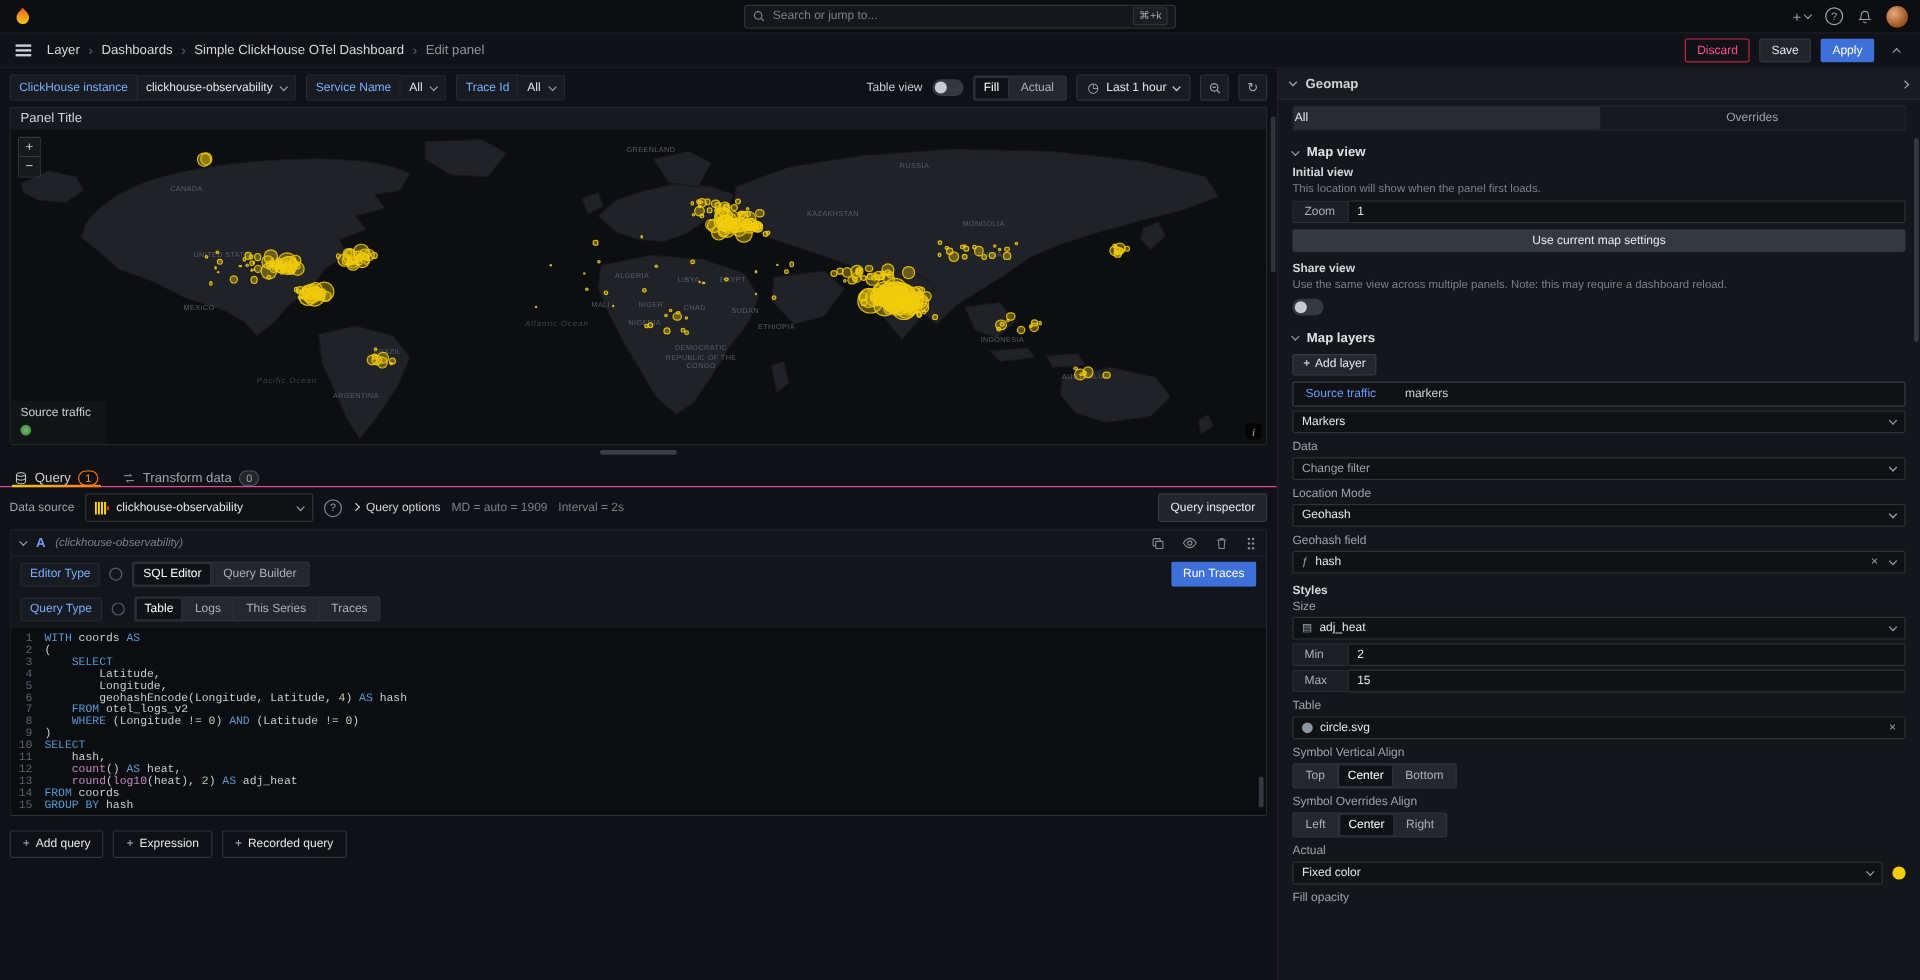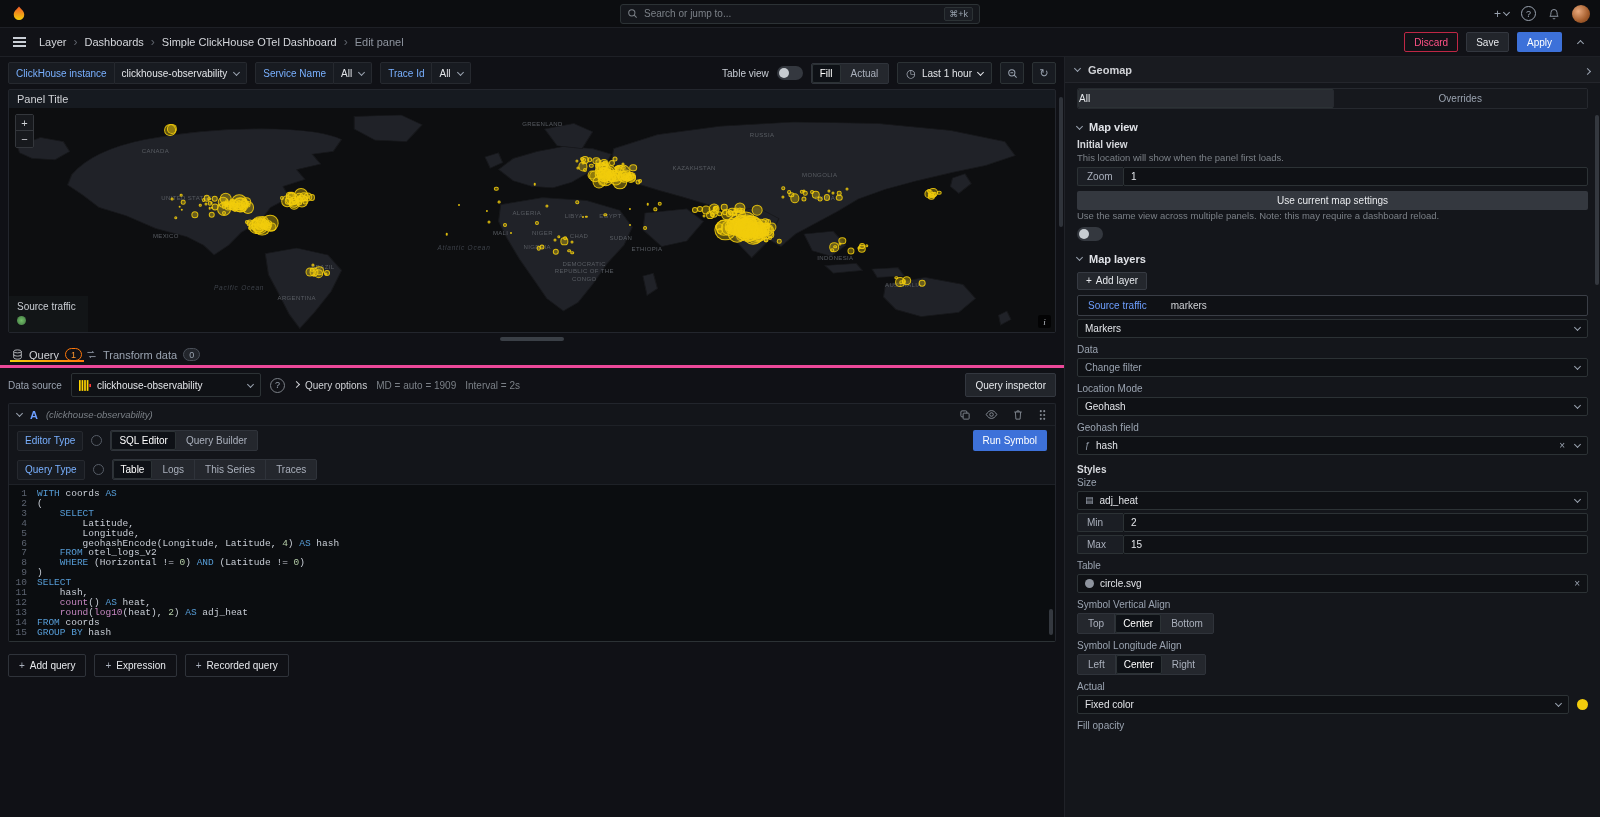--- a/index.html
+++ b/index.html
@@ -49,40 +49,40 @@
   .tv-label{font-size:10px;color:#c9ced6}
   .switch{width:26px;height:14px;border-radius:7px;background:#34383f;display:inline-flex;align-items:center;padding:0 2px;cursor:pointer}
   .switch i{width:10px;height:10px;border-radius:50%;background:#c7ccd1}
   .seg{display:inline-flex;background:#24272d;border:1px solid #2f333a;border-radius:2px;overflow:hidden}
   .seg-opt{padding:3px 10px;font-size:10px;color:#aab0bc;cursor:pointer;border-right:1px solid #2f333a;display:flex;align-items:center}
   .seg-opt:last-child{border-right:0}
   .seg-opt.sel{background:#0e1116;color:#fff}
   .timepicker{height:22px;border:1px solid #2c3235;border-radius:2px;background:#181b21;display:flex;align-items:center;gap:6px;padding:0 8px;font-size:10px;color:#e3e5e9;cursor:pointer}
   .timepicker .clock{color:#aab0bc;font-size:11px}
   
-  .panel{margin:0 8px;height:244px;background:#161a20;border:1px solid #23262d;border-radius:2px;display:flex;flex-direction:column}
+  .panel{margin:0 8px;height:282px;background:#161a20;border:1px solid #23262d;border-radius:2px;display:flex;flex-direction:column}
   .panel-header{height:18px;display:flex;align-items:center;padding:0 8px;font-size:11px;color:#d0d2d6}
   .map{position:relative;flex:1;background:#0d0e10;overflow:hidden}
   .map svg.continents{position:absolute;inset:0;width:100%;height:100%}
   .map-labels,.map-markers{position:absolute;inset:0}
   .map-label{position:absolute;transform:translate(-50%,-50%);font-size:6px;letter-spacing:.06em;color:#595d63;white-space:nowrap}
   .map-label.ocean{color:#3e434b;font-style:italic;font-size:6.5px;letter-spacing:.12em}
   .map-label.wrap{white-space:normal;width:64px;text-align:center;line-height:1.25}
   .marker{position:absolute;transform:translate(-50%,-50%);border-radius:50%;
     background:rgba(242,204,12,.35);border:1px solid rgba(242,204,12,.85)}
   .zoomctl{position:absolute;top:6px;left:6px;display:flex;flex-direction:column;border:1px solid #34373c;border-radius:2px;overflow:hidden;z-index:5}
   .zoomctl span{width:17px;height:16px;background:#17191d;color:#d0d2d6;display:flex;align-items:center;justify-content:center;font-size:11px;cursor:pointer}
   .zoomctl span:first-child{border-bottom:1px solid #34373c}
   .legend{position:absolute;left:0;bottom:0;background:rgba(20,22,25,.85);padding:5px 12px 7px 8px;display:flex;flex-direction:column;gap:4px;z-index:5}
   .legend .legend-label{font-size:10px;color:#c9cdd3}
   .legend-dot{width:9px;height:9px;border-radius:50%;background:radial-gradient(circle,#73bf69,#3f7340)}
   .attrib{position:absolute;right:4px;bottom:4px;width:13px;height:13px;background:rgba(0,0,0,.75);color:#b9bec6;font-family:"Liberation Serif",serif;font-style:italic;font-size:9px;display:flex;align-items:center;justify-content:center;border-radius:2px;z-index:5}
   .drag-handle{width:64px;height:4px;border-radius:2px;background:#3a3f46;margin:4px auto 3px}
   
-  .qtabs{display:flex;padding:0 10px;border-bottom:3px solid #ec4899;height:24px;align-items:center}
+  .qtabs{display:flex;gap:16px;padding:0 10px;border-bottom:1px solid #ec4899;height:24px;align-items:flex-end}
   .qtab{display:flex;align-items:center;gap:6px;position:relative;color:#d0d2d6;font-size:11px;padding:0 2px;cursor:pointer}
   .qtab.inactive{color:#9aa3b0}
   .qtab.active::after{content:'';position:absolute;left:0;right:0;bottom:-1px;height:2px;background:linear-gradient(90deg,#f2cc0c,#ff780a)}
   .badge{font-size:9px;padding:0 5px;height:13px;line-height:12px;border-radius:7px;border:1px solid #ff780a;color:#ff9830}
   .badge.gray{border-color:#494f58;color:#9aa3b0;background:#22252b}
   
   .ds-row{display:flex;align-items:center;gap:9px;margin:5px 8px 0;height:24px}
   .lbl{font-size:10px;color:#9aa3b0}
   .sel{background:#0f1115;border:1px solid #2c3235;border-radius:2px;height:19px;display:flex;align-items:center;padding:0 7px;gap:6px;color:#e3e5e9;font-size:10px;cursor:pointer}
   .ds-sel{height:24px;min-width:190px}
@@ -768,21 +768,21 @@
             </span>
         </div>
         <div class="qrow">
           <span class="blue-chip">Editor Type</span>
           <span class="mini-help"></span>
           <div class="seg" id="seg-editor">
               <div class="seg-opt sel">SQL Editor</div>
               <div class="seg-opt">Query Builder</div>
             </div>
           <span class="spacer"></span>
-          <button class="btn btn-primary run">Run Symbol</button>
+          <button class="btn btn-primary run">Run Traces</button>
         </div>
         <div class="qrow">
           <span class="blue-chip">Query Type</span>
           <span class="mini-help"></span>
           <div class="seg" id="seg-qtype">
               <div class="seg-opt sel">Table</div>
               <div class="seg-opt">Logs</div>
               <div class="seg-opt">This Series</div>
               <div class="seg-opt">Traces</div>
             </div>
@@ -812,21 +812,21 @@
               <div class="code-line">
                 <span class="ln">6</span>
                 <span class="code-body"><span class="tok-d">        geohashEncode(Longitude, Latitude, </span><span class="tok-n">4</span><span class="tok-d">) </span><span class="tok-kw">AS</span><span class="tok-d"> hash</span></span>
               </div>
               <div class="code-line">
                 <span class="ln">7</span>
                 <span class="code-body"><span class="tok-d">    </span><span class="tok-kw">FROM</span><span class="tok-d"> otel_logs_v2</span></span>
               </div>
               <div class="code-line">
                 <span class="ln">8</span>
-                <span class="code-body"><span class="tok-d">    </span><span class="tok-kw">WHERE</span><span class="tok-d"> (Horizontal != </span><span class="tok-n">0</span><span class="tok-d">) </span><span class="tok-kw">AND</span><span class="tok-d"> (Latitude != </span><span class="tok-n">0</span><span class="tok-d">)</span></span>
+                <span class="code-body"><span class="tok-d">    </span><span class="tok-kw">WHERE</span><span class="tok-d"> (Longitude != </span><span class="tok-n">0</span><span class="tok-d">) </span><span class="tok-kw">AND</span><span class="tok-d"> (Latitude != </span><span class="tok-n">0</span><span class="tok-d">)</span></span>
               </div>
               <div class="code-line">
                 <span class="ln">9</span>
                 <span class="code-body"><span class="tok-d">)</span></span>
               </div>
               <div class="code-line">
                 <span class="ln">10</span>
                 <span class="code-body"><span class="tok-kw">SELECT</span></span>
               </div>
               <div class="code-line">
@@ -891,20 +891,21 @@
         </div>
         <div class="f-label strong">Initial view</div>
         <div class="f-desc">This location will show when the panel first loads.</div>
         <div class="inline-row">
           <span class="in-label">Zoom</span>
           <div class="input grow">
             <span>1</span>
           </div>
         </div>
         <button class="wide-btn">Use current map settings</button>
+        <div class="f-label strong" style="margin-top:9px">Share view</div>
         <div class="f-desc">Use the same view across multiple panels. Note: this may require a dashboard reload.</div>
         <span class="switch" style="margin:3px 12px 0">
             <i></i>
           </span>
 
         <div class="sect-head">
           <i class="chev"></i>
             <span>Map layers</span>
         </div>
         <button class="small-btn">
@@ -983,21 +984,21 @@
 
         <div class="f-label">Symbol Vertical Align</div>
         <div class="opt-row">
             <div class="seg" id="seg-valign">
               <div class="seg-opt">Top</div>
               <div class="seg-opt sel">Center</div>
               <div class="seg-opt">Bottom</div>
             </div>
           </div>
 
-        <div class="f-label">Symbol Longitude Align</div>
+        <div class="f-label">Symbol Overrides Align</div>
         <div class="opt-row">
             <div class="seg" id="seg-halign">
               <div class="seg-opt">Left</div>
               <div class="seg-opt sel">Center</div>
               <div class="seg-opt">Right</div>
             </div>
           </div>
 
         <div class="f-label">Actual</div>
         <div class="opt-row">

